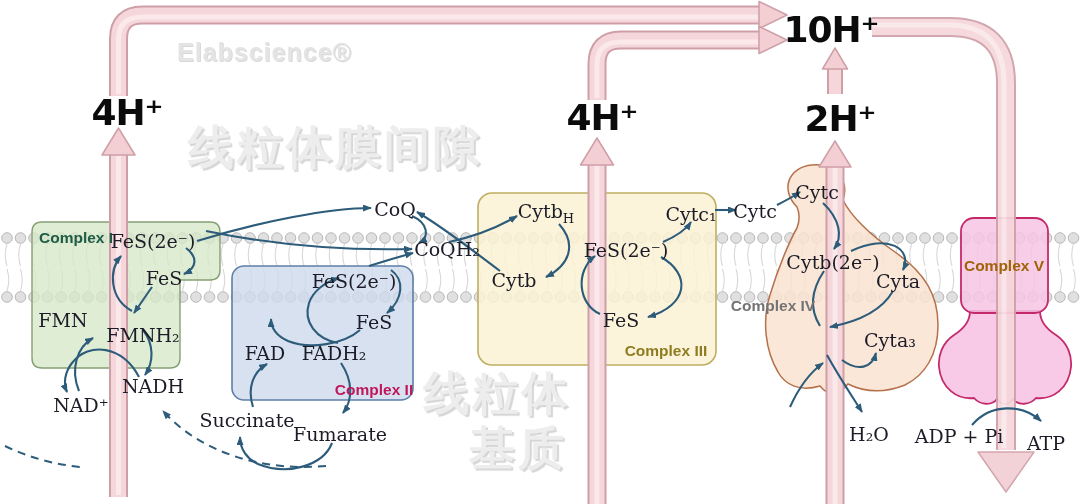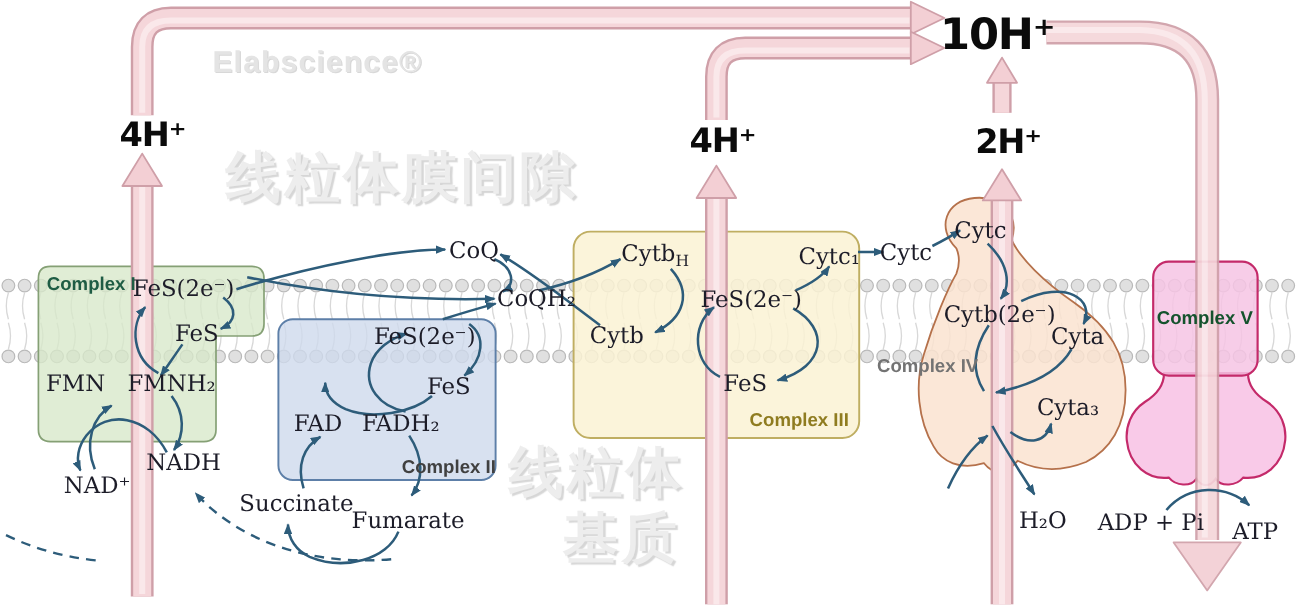--- a/index.html
+++ b/index.html
@@ -3,22 +3,22 @@
 <meta charset="utf-8">
 <style>
   html,body{margin:0;padding:0;background:#fff;}
   .stage{position:relative;width:1080px;height:504px;background:#ffffff;overflow:hidden;
          font-family:"Liberation Sans","DejaVu Sans",sans-serif;}
   .stage svg{position:absolute;left:0;top:0;}
   .lbl{position:absolute;transform:translate(-50%,-50%);white-space:nowrap;z-index:5;}
   .lbl-left{position:absolute;transform:translate(0,-50%);white-space:nowrap;z-index:5;}
   .chem{font-family:"DejaVu Serif","Liberation Serif",serif;font-size:19px;color:#1c1c28;}
   .cx{font-weight:700;font-size:15.5px;font-family:"Liberation Sans","DejaVu Sans",sans-serif;}
-  .cx1{color:#1e5c44;} .cx2{color:#404040;} .cx3{color:#8f7c20;} .cx4{color:#737373;} .cx5{color:#14532d;}
-  .hp{font-weight:800;font-size:28px;color:#0b0b0b;letter-spacing:-1px;
+  .cx1{color:#1e5c44;} .cx2{color:#be185d;} .cx3{color:#8f7c20;} .cx4{color:#737373;} .cx5{color:#a16207;}
+  .hp{font-weight:800;font-size:36px;color:#0b0b0b;letter-spacing:-1px;
       font-family:"DejaVu Sans","Liberation Sans",sans-serif;}
   .hpbig{font-size:36px;}
   .wm{position:absolute;color:#ededed;font-weight:700;z-index:1;
       text-shadow:2px 2px 1px #d6d6d6,-1px -1px 0 #ffffff;}
   .wm-brand{font-size:25px;letter-spacing:1px;color:#e4e4e4;text-shadow:1px 1px 0 #d8d8d8;}
   .wm-cn{font-size:46px;letter-spacing:3px;transform:translate(-50%,-50%);white-space:nowrap;}
   sub{font-size:13px;}
   .frac{display:inline-block;vertical-align:-8px;text-align:center;font-size:12px;line-height:1.05;margin:0 2px;}
   .frac .num{display:block;}
   .frac .den{display:block;border-top:1.2px solid #1c1c28;}
@@ -306,21 +306,21 @@
 
   <div class="lbl hp" style="left:127px;top:112px">4H⁺</div>
   <div class="lbl hp" style="left:602px;top:117px">4H⁺</div>
   <div class="lbl hp" style="left:840px;top:118px">2H⁺</div>
   <div class="lbl hp hpbig" style="left:831px;top:29px">10H⁺</div>
 
   <div class="lbl-left cx cx1" style="left:39px;top:238px">Complex I</div>
   <div class="lbl chem" style="left:153px;top:241px">FeS(2e⁻)</div>
   <div class="lbl chem" style="left:164px;top:278px">FeS</div>
   <div class="lbl chem" style="left:63px;top:320px">FMN</div>
-  <div class="lbl chem" style="left:143px;top:320px">FMNH₂</div>
+  <div class="lbl chem" style="left:143px;top:335px">FMNH₂</div>
   <div class="lbl chem" style="left:153px;top:386px">NADH</div>
   <div class="lbl chem" style="left:81px;top:405px">NAD⁺</div>
 
   <div class="lbl cx cx2" style="left:374px;top:390px">Complex II</div>
   <div class="lbl chem" style="left:354px;top:281px">FeS(2e⁻)</div>
   <div class="lbl chem" style="left:374px;top:322px">FeS</div>
   <div class="lbl chem" style="left:265px;top:353px">FAD</div>
   <div class="lbl chem" style="left:334px;top:353px">FADH₂</div>
   <div class="lbl chem" style="left:247px;top:420px">Succinate</div>
   <div class="lbl chem" style="left:340px;top:434px">Fumarate</div>

